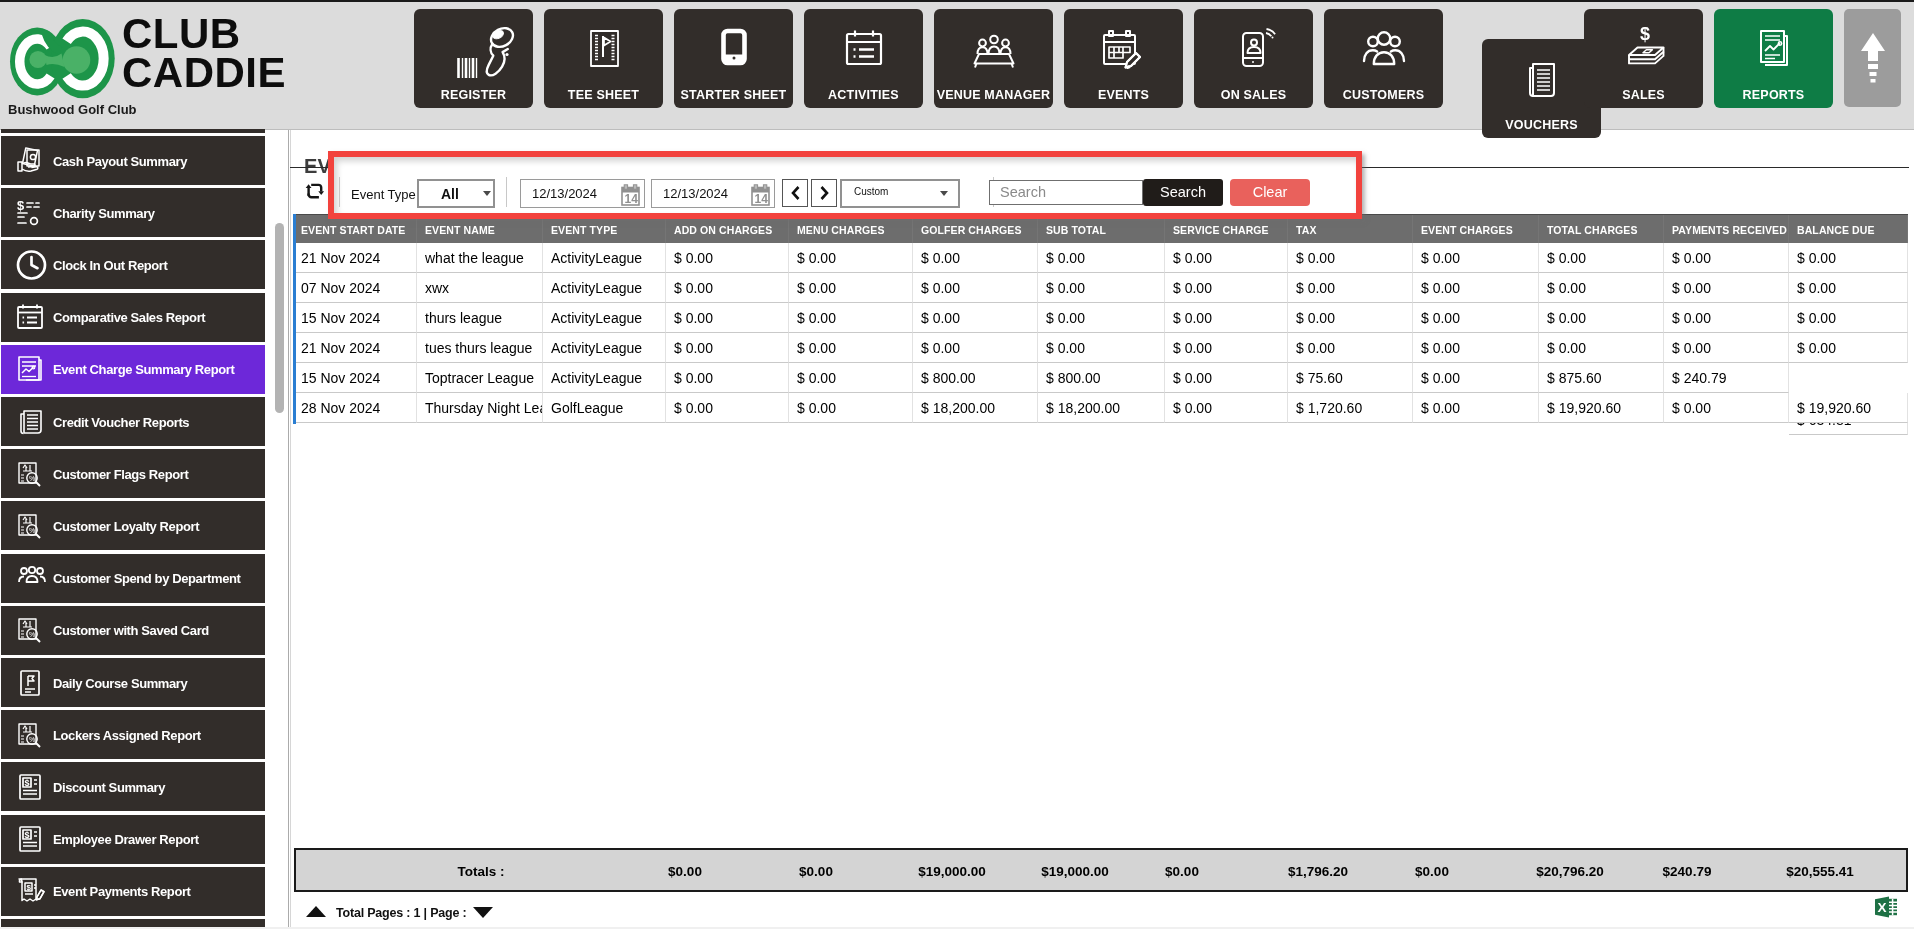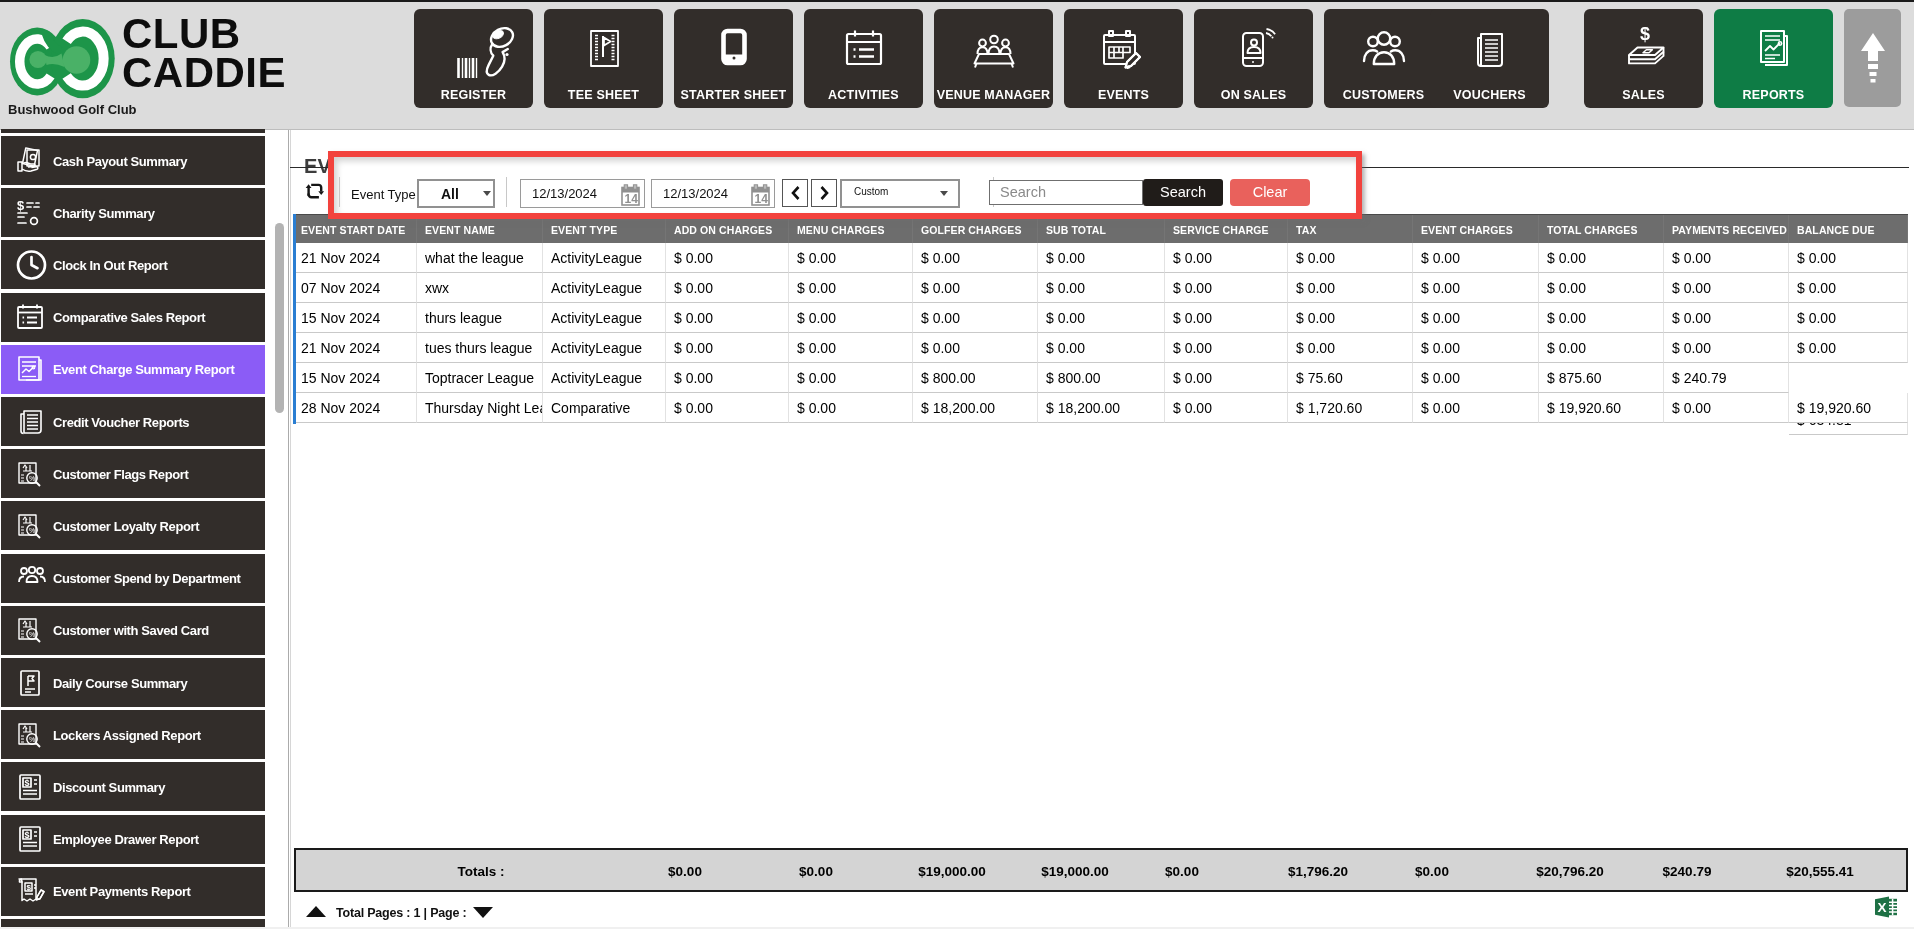--- a/index.html
+++ b/index.html
@@ -22,21 +22,21 @@
 .navbtn.green { background:#0e7c45; }
 .navbtn .lbl { position:absolute; left:0; right:0; top:79px; text-align:center;
   font-size:12.5px; font-weight:bold; letter-spacing:0.2px; white-space:nowrap; }
 .navbtn svg { position:absolute; left:50%; top:15px; transform:translateX(-50%); }
 #graybtn { position:absolute; top:9px; left:1844px; width:57px; height:98px;
   background:#9c9c9c; border-radius:5px; }
 #graybtn svg { position:absolute; left:50%; top:50%; transform:translate(-50%,-50%); }
 
 
 .sideitem { position:absolute; left:1px; width:264px; height:49px; background:#322d2a; color:#fff; }
-.sideitem.sel { background:#8b5cf6; }
+.sideitem.sel { background:#6d28d9; }
 .sideitem .txt { position:absolute; left:52px; top:50%; transform:translateY(-50%);
   font-size:13px; font-weight:bold; letter-spacing:-0.4px; white-space:nowrap; }
 .sideitem svg { position:absolute; left:14px; top:50%; transform:translateY(-50%); }
 #sthumb { position:absolute; left:275px; top:223px; width:9px; height:190px;
   background:#b3b3b3; border-radius:5px; }
 #vline1 { position:absolute; left:288px; top:130px; width:1px; height:799px; background:#ababab; }
 #vline2 { position:absolute; left:290px; top:130px; width:1px; height:799px; background:#d6d6d6; }
 
 
 #title { position:absolute; left:304px; top:159px; font-size:20px; line-height:15px; font-weight:bold;
@@ -205,21 +205,21 @@
         <svg width="54" height="54" viewBox="0 0 54 54" fill="none" stroke="#fff" stroke-width="2.4" stroke-linejoin="round" stroke-linecap="round">
  <circle cx="16" cy="17.5" r="4.8"></circle>
  <circle cx="38" cy="17.5" r="4.8"></circle>
  <circle cx="27" cy="14.5" r="6.2"></circle>
  <path d="M7 37c0-6.5 3.6-10.7 8.8-10.7c1.6 0 3.1.4 4.3 1.2"></path>
  <path d="M47 37c0-6.5-3.6-10.7-8.8-10.7c-1.6 0-3.1.4-4.3 1.2"></path>
  <path d="M16.8 40c0-7.2 4.2-11.8 10.2-11.8s10.2 4.6 10.2 11.8z"></path>
 </svg>
         <div class="lbl">CUSTOMERS</div>
       </div>
-      <div class="navbtn" style="left:1430px;">
+      <div class="navbtn" style="left:1482px;margin-top:30px;">
         <svg width="52" height="52" viewBox="0 0 52 52" fill="none" stroke="#fff" stroke-width="2" stroke-linejoin="round">
  <path d="M17 10h21v29a3 3 0 0 1-3 3H17z"></path>
  <path d="M17 14h-3v25a3 3 0 0 0 3 3"></path>
  <g stroke-width="1.7">
             <path d="M21 16h13M21 20h13M21 24h13M21 28h13M21 32h13M21 36h13"></path>
           </g>
 </svg>
         <div class="lbl">VOUCHERS</div>
       </div>
       <div class="navbtn" style="left:1584px;">
@@ -552,21 +552,21 @@
       <div class="td" style="left:620px; top:149px; width:125px;">$ 800.00</div>
       <div class="td" style="left:745px; top:149px; width:127px;">$ 800.00</div>
       <div class="td" style="left:872px; top:149px; width:123px;">$ 0.00</div>
       <div class="td" style="left:995px; top:149px; width:125px;">$ 75.60</div>
       <div class="td" style="left:1120px; top:149px; width:126px;">$ 0.00</div>
       <div class="td" style="left:1246px; top:149px; width:125px;">$ 875.60</div>
       <div class="td" style="left:1371px; top:149px; width:125px;">$ 240.79</div>
       <div class="td" style="left:1496px; top:149px; width:119px;margin-top:42px;">$ 634.81</div>
       <div class="td" style="left:0px; top:179px; width:124px;">28 Nov 2024</div>
       <div class="td" style="left:124px; top:179px; width:126px;">Thursday Night Lea</div>
-      <div class="td" style="left:250px; top:179px; width:123px;">Comparative</div>
+      <div class="td" style="left:250px; top:179px; width:123px;">GolfLeague</div>
       <div class="td" style="left:373px; top:179px; width:123px;">$ 0.00</div>
       <div class="td" style="left:496px; top:179px; width:124px;">$ 0.00</div>
       <div class="td" style="left:620px; top:179px; width:125px;">$ 18,200.00</div>
       <div class="td" style="left:745px; top:179px; width:127px;">$ 18,200.00</div>
       <div class="td" style="left:872px; top:179px; width:123px;">$ 0.00</div>
       <div class="td" style="left:995px; top:179px; width:125px;">$ 1,720.60</div>
       <div class="td" style="left:1120px; top:179px; width:126px;">$ 0.00</div>
       <div class="td" style="left:1246px; top:179px; width:125px;">$ 19,920.60</div>
       <div class="td" style="left:1371px; top:179px; width:125px;">$ 0.00</div>
       <div class="td" style="left:1496px; top:179px; width:119px;">$ 19,920.60</div>

